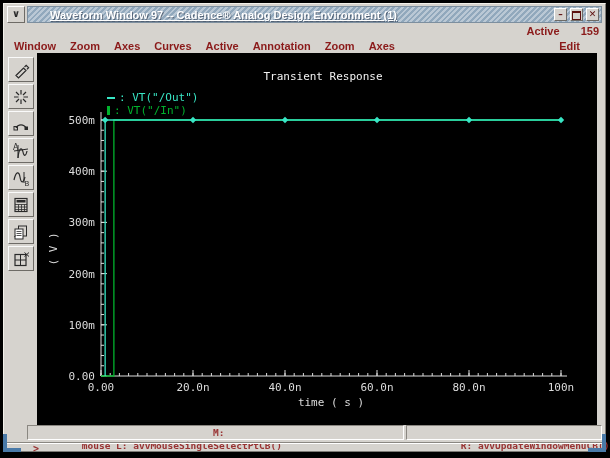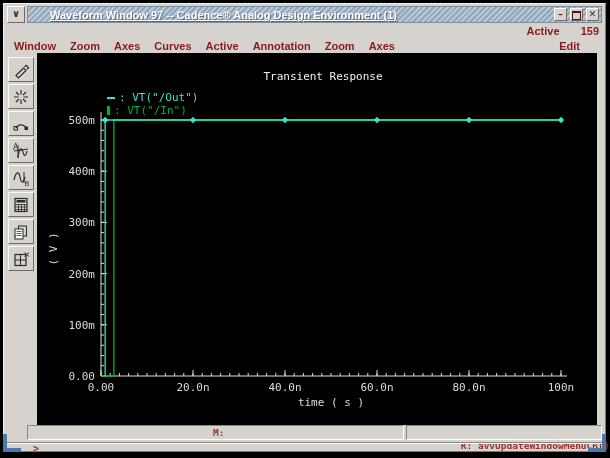--- a/index.html
+++ b/index.html
@@ -282,20 +282,21 @@
           <span class="lg-sym dash" style="background: rgb(56, 230, 197);"></span><span class="lg-txt">: VT("/Out")</span>
         </div>
         <div class="lg-row" style="color: rgb(0, 178, 45);">
           <span class="lg-sym bar" style="background: rgb(0, 178, 45);"></span><span class="lg-txt">: VT("/In")</span>
         </div>
       </div>
     </div>
 
     <div id="statusrow">
       <div class="sunken" id="status-left">
+        <span class="s-pad">mouse L: avvMouseSingleSelectPtCB()</span>
         <span class="s-m">M:</span>
       </div>
       <div class="sunken" id="status-right">
         <span class="s-pad">R: avvUpdateWindowMenuCB()</span>
       </div>
     </div>
 
     <div id="promptrow">
       <span id="prompt-text">&gt;</span>
     </div>

